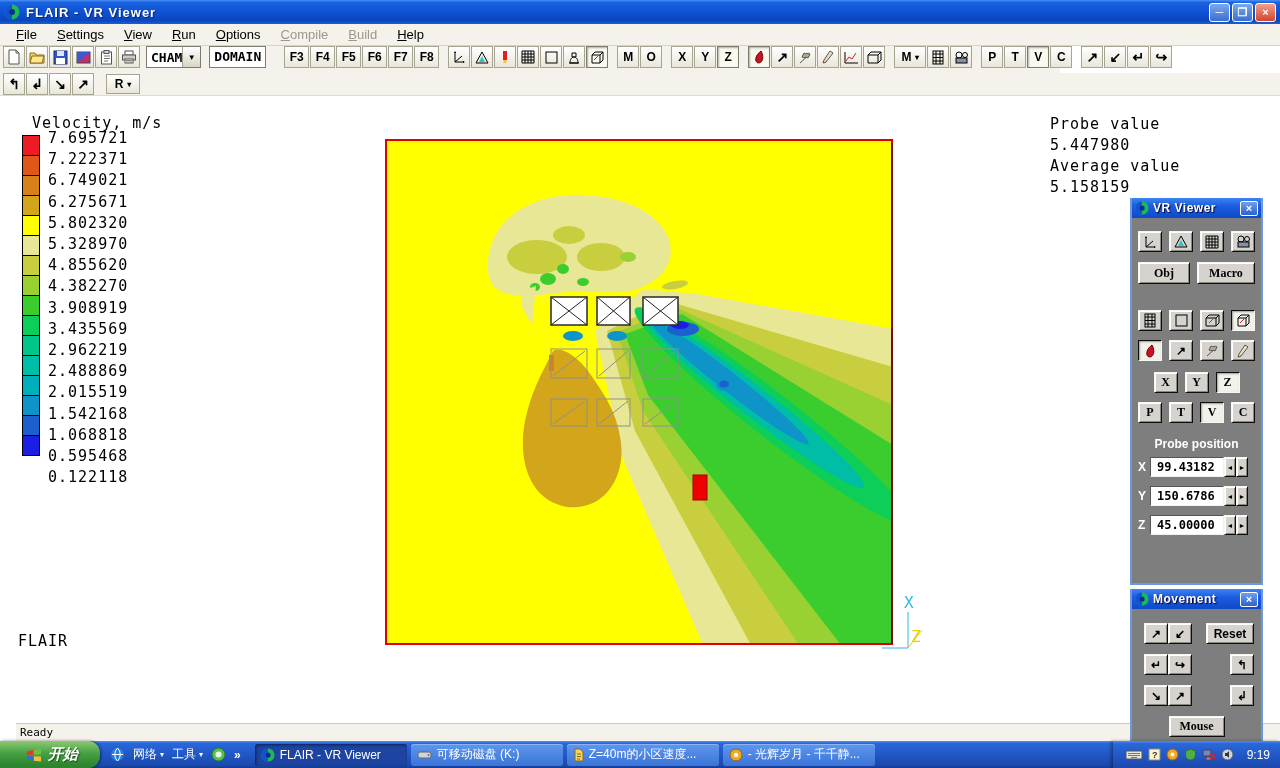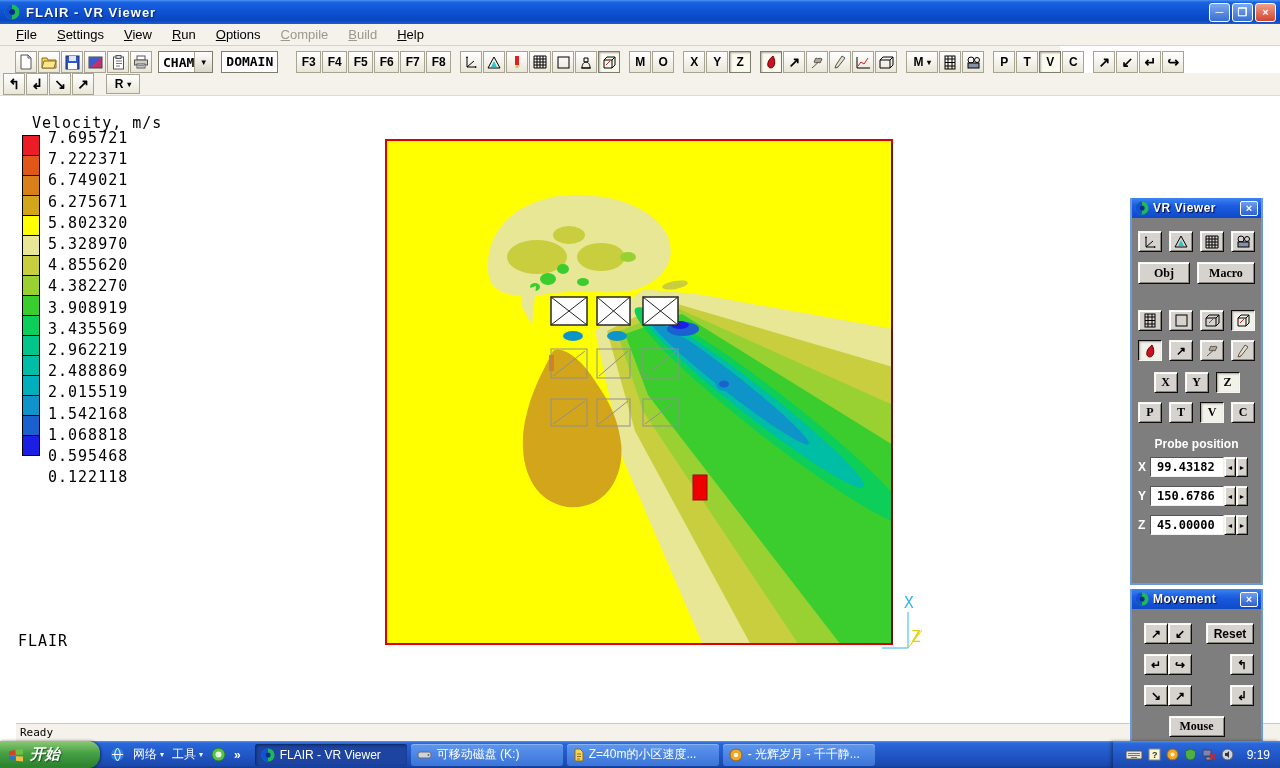--- a/index.html
+++ b/index.html
@@ -20,21 +20,21 @@
   .winbtn.close { background:linear-gradient(180deg,#f0a088,#d44430); }
 
   #menubar { position:absolute; top:24px; left:0; width:1280px; height:22px; background:#f4f2ea;
     border-bottom:1px solid #d8d4c4; display:flex; align-items:center; padding-left:6px; }
   .menu-item { font-size:13px; padding:2px 10px; color:#000; }
   .menu-item .accel { text-decoration:underline; }
   .menu-item.disabled { color:#9c988c; }
 
   
   #toolbar1 { position:absolute; top:46px; left:0; width:1060px; height:27px; background:#f4f2ea;
-    display:flex; align-items:flex-end; padding-left:15px; }
+    display:flex; align-items:flex-start; padding-left:3px; }
   #toolbar2 { position:absolute; top:73px; left:0; width:1280px; height:23px; background:#f4f2ea;
     border-bottom:1px solid #e0dccc; display:flex; align-items:center; padding-left:3px; }
   .tbtn { width:22px; height:22px; background:linear-gradient(180deg,#ffffff,#e9e6d8);
     border:1px solid #a8a492; display:inline-flex; align-items:center; justify-content:center;
     font-size:12px; font-weight:bold; color:#000; flex:none; }
   .tbtn + .tbtn { margin-left:1px; }
   .tbtn.pressed { background:#fbfaef; border-color:#7f7c6d; box-shadow:inset 1px 1px 2px rgba(0,0,0,.3); }
   .tgap { width:9px; flex:none; }
   .arrow-glyph { font-size:14px; font-weight:bold; }
   #cham-combo { width:98px; height:22px; background:#fff; border:1px solid #7f7c6d;
@@ -101,21 +101,21 @@
   #statusbar { position:absolute; top:722px; left:16px; width:1280px; height:19px; background:#f4f2ea;
     border-top:1px solid #fff; box-shadow:inset 0 1px 0 #d0ccba; font-size:11px; z-index:1;
     display:flex; align-items:center; padding-left:4px; font-family:"DejaVu Sans Mono",monospace; }
 
   
   #taskbar { position:absolute; top:741px; left:0; width:1280px; height:27px; z-index:10;
     background:linear-gradient(180deg,#5296f2 0%,#2a67da 8%,#2157c6 50%,#1b49ae 90%,#153a8e 100%);
     display:flex; align-items:center; }
   #start-btn { height:27px; width:100px; flex:none; border-radius:0 12px 12px 0;
     background:linear-gradient(180deg,#8cc973 0%,#46a144 45%,#2e8530 90%);
-    box-shadow:1px 0 3px rgba(0,0,0,.5); display:flex; align-items:center; padding-left:8px; gap:6px; }
+    box-shadow:1px 0 3px rgba(0,0,0,.5); display:flex; align-items:center; padding-left:26px; gap:6px; }
   #start-btn .start-text { color:#fff; font-weight:bold; font-style:italic; font-size:15px;
     text-shadow:1px 1px 1px #1d521d; }
   #quick-launch { display:flex; align-items:center; gap:8px; padding:0 10px; color:#fff; font-size:12px; flex:none; }
   .ql-item { display:flex; align-items:center; gap:3px; }
   .ql-dd { font-size:8px; }
   .task-btn { width:152px; height:22px; margin-left:4px; border-radius:3px; flex:none;
     background:linear-gradient(180deg,#5f97ee,#3a74d8); box-shadow:inset 0 1px 0 #8cb4f4;
     color:#fff; font-size:12px; display:flex; align-items:center; gap:5px; padding:0 6px;
     white-space:nowrap; overflow:hidden; }
   .task-btn.active { background:#1c44a0; box-shadow:inset 1px 1px 3px #0b2256; }
@@ -379,20 +379,26 @@
     <div>3.435569</div>
     <div>2.962219</div>
     <div>2.488869</div>
     <div>2.015519</div>
     <div>1.542168</div>
     <div>1.068818</div>
     <div>0.595468</div>
     <div>0.122118</div>
   </div>
 
+  <div id="probe-block" class="mono">
+    <div>Probe value</div>
+    <div>5.447980</div>
+    <div>Average value</div>
+    <div>5.158159</div>
+  </div>
 
   <svg id="domain-plot" viewBox="0 0 508 506">
     <rect x="0" y="0" width="508" height="506" fill="#ffff00"></rect>
 
     <path d="M103,132 C100,85 140,58 185,56 C235,54 276,74 284,101 C291,124 276,142 252,150 C230,157 200,150 172,154 C136,159 105,160 103,132 Z" fill="#e8e795"></path>
     <ellipse cx="152" cy="118" rx="30" ry="17" fill="#c9ce3e"></ellipse>
     <ellipse cx="216" cy="118" rx="24" ry="14" fill="#c9ce3e"></ellipse>
     <ellipse cx="184" cy="96" rx="16" ry="9" fill="#c9ce3e"></ellipse>
     <ellipse cx="163" cy="140" rx="8" ry="6" fill="#3bcd2e"></ellipse>
     <ellipse cx="178" cy="130" rx="6" ry="5" fill="#3bcd2e"></ellipse>

